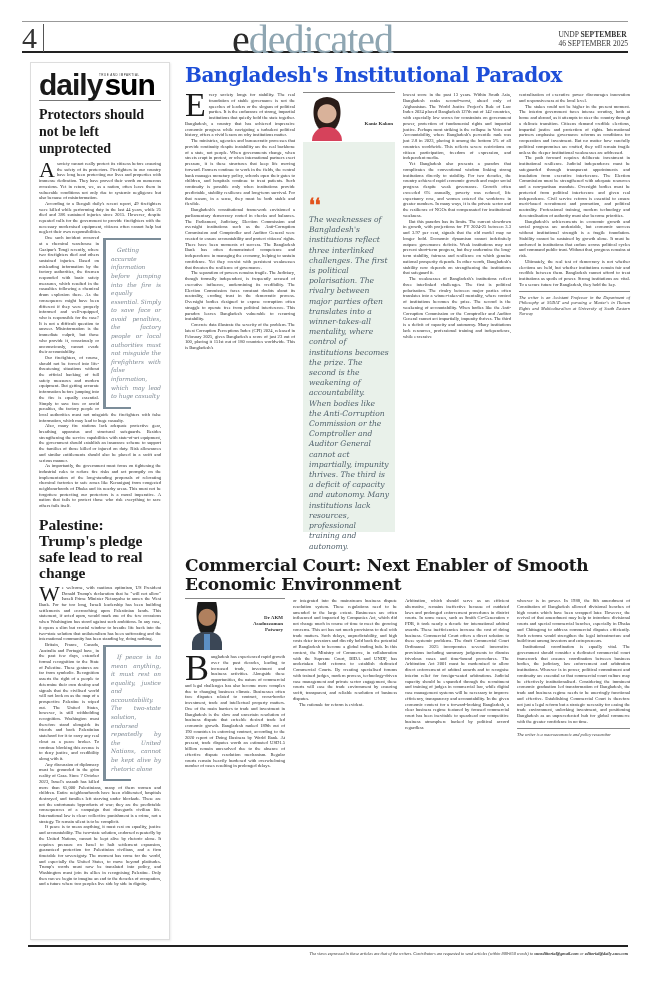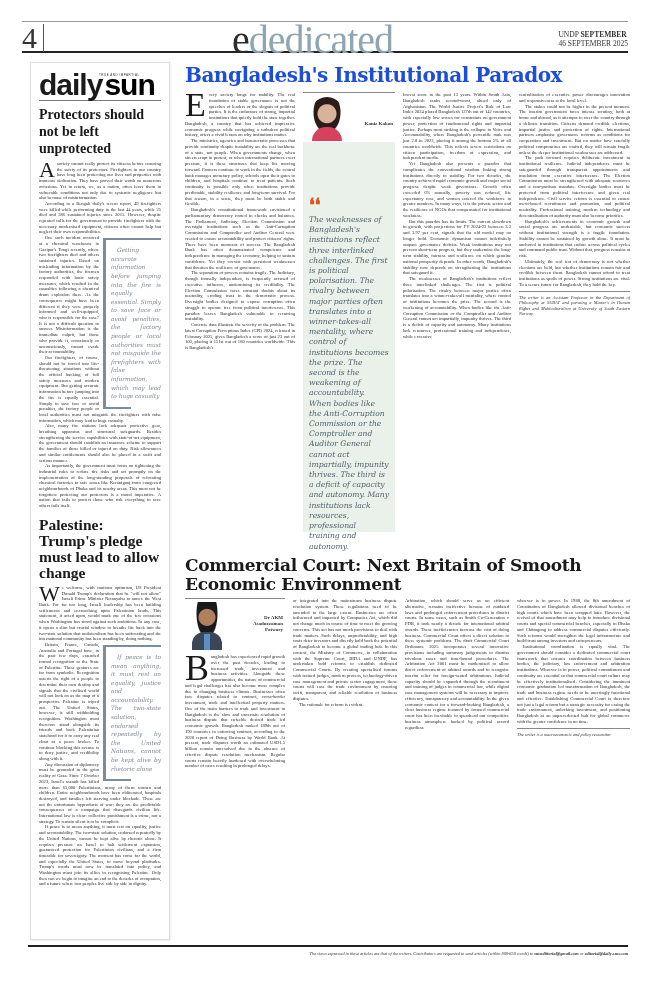--- a/index.html
+++ b/index.html
@@ -90,21 +90,21 @@
     <p>According to a Bengali daily's recent report, 49 firefighters were killed while performing duty in the last 44 years, while 25 died and 386 sustained injuries since 2015. However, despite repeated calls for the government to provide firefighters with the necessary modernised equipment, citizens often cannot help but neglect their own responsibilities.</p>
     <p>
       <span class="pullquote-left">Getting accurate information before jumping into the fire is equally essential. Simply to save face or avoid penalties, the factory people or local authorities must not misguide the firefighters with false information, which may lead to huge casualty</span>
       <span>One such incident occurred at a chemical warehouse in Gazipur's Tongi recently, where two firefighters died and others sustained injuries. Based on misleading information by the factory authorities, the firemen responded with basic safety measures, which resulted in the casualties following a chemical drum explosion there. As the consequence might have been different if they were properly informed and well-equipped, who is responsible for the case? It is not a difficult question to answer. Misinformation is the immediate culprit, but those who provide it, consciously or unconsciously, cannot evade their accountability.</span>
     </p>
     <p>Our firefighters, of course, should not be forced into life-threatening situations without the official backing of full safety measures and modern equipment. But getting accurate information before jumping into the fire is equally essential. Simply to save face or avoid penalties, the factory people or local authorities must not misguide the firefighters with false information, which may lead to huge casualty.</p>
     <p>Also, many fire stations lack adequate protective gear, breathing apparatus and structural safeguards. Besides strengthening the service capabilities with state-of-art equipment, the government should establish an insurance scheme to support the families of those killed or injured on duty. Risk allowances and similar entitlements should also be placed in a swift and serious manner.</p>
     <p>As importantly, the government must focus on tightening the industrial rules to reduce fire risks and act promptly on the implementation of the long-standing proposals of relocating chemical factories to safe zones like Keraniganj from congested neighbourhoods of Dhaka and its nearby areas. This must not be forgotten: protecting our protectors is a moral imperative. A nation that fails to protect those who risk everything to save others fails itself.</p>
   </div>
 
-  <h2 class="ed-head palestine-head" style="font-size:15.5px;line-height:16px;">Palestine: Trump's pledge must lead to allow change</h2>
+  <h2 class="ed-head palestine-head" style="font-size:15.5px;line-height:16px;">Palestine: Trump's pledge safe lead to real change</h2>
   <div class="body-text" style="margin-top:4px;">
     <p class="first"><span class="dropcap">W</span><span>e welcome, with cautious optimism, US President Donald Trump's declaration that he "will not allow" Israeli Prime Minister Netanyahu to annex the West Bank. For far too long, Israeli leadership has been building settlements and encroaching upon Palestinian lands. This statement, if acted upon, would mark one of the few occasions when Washington has stood against such ambitions. In any case, it opens a slim but crucial window to breathe life back into the two-state solution that unilateralism has been suffocating and the international community has been standing by, doing nothing.</span></p>
     <p>
       <span class="pullquote-left">If peace is to mean anything, it must rest on equality, justice and accountability. The two-state solution, endorsed repeatedly by the United Nations, cannot be kept alive by rhetoric alone</span>
       <span>Britain, France, Canada, Australia and Portugal have, in the past few days, extended formal recognition to the State of Palestine. These gestures are far from symbolic. Recognition asserts the right of a people to determine their own destiny and signals that the civilised world will not look on as the map of a prospective Palestine is wiped out. The United States, however, is still withholding recognition. Washington must therefore stand alongside its friends and back Palestinian statehood for it to carry any real clout as a peace broker. To continue blocking this avenue is to deny justice, and credibility along with it.</span>
     </p>
     <p>Any discussion of diplomacy must be grounded in the grim reality of Gaza. Since 7 October 2023, Israel's assault has killed more than 65,000 Palestinians, many of them women and children. Entire neighbourhoods have been obliterated, hospitals destroyed, and families left starving under blockade. These are not the unfortunate byproducts of war; they are the predictable consequences of a campaign that disregards civilian life. International law is clear: collective punishment is a crime, not a strategy. To remain silent is to be complicit.</p>
     <p>If peace is to mean anything, it must rest on equality, justice and accountability. The two-state solution, endorsed repeatedly by the United Nations, cannot be kept alive by rhetoric alone. It requires pressure on Israel to halt settlement expansion, guaranteed protection for Palestinian civilians, and a firm timetable for sovereignty. The moment has come for the world, and especially the United States, to move beyond platitudes. Trump's words must now be translated into policy, and Washington must join its allies in recognising Palestine. Only then can we begin to imagine an end to the decades of occupation, and a future where two peoples live side by side in dignity.</p>
   </div>
 </div>
@@ -143,21 +143,21 @@
       <p>The stakes could not be higher in the present moment. The interim government faces intense scrutiny, both at home and abroad, as it attempts to steer the country through a delicate transition. Citizens demand credible elections, impartial justice and protection of rights. International partners emphasise governance reforms as conditions for cooperation and investment. But no matter how carefully political compromises are crafted, they will remain fragile unless the deeper institutional weaknesses are addressed.</p>
       <p>The path forward requires deliberate investment in institutional resilience. Judicial independence must be safeguarded through transparent appointments and insulation from executive interference. The Election Commission must be strengthened with adequate resources and a non-partisan mandate. Oversight bodies must be protected from political interference and given real independence. Civil service reform is essential to ensure merit-based recruitment and promotion, and political neutrality. Professional training, modern technology and decentralisation of authority must also become priorities.</p>
       <p>Bangladesh's achievements in economic growth and social progress are undeniable, but economic success without institutional strength is a fragile foundation. Stability cannot be sustained by growth alone. It must be anchored in institutions that endure across political cycles and command public trust. Without that, progress remains at risk.</p>
       <p>Ultimately, the real test of democracy is not whether elections are held, but whether institutions remain fair and credible between them. Bangladesh cannot afford to treat institutions as spoils of power. Strong institutions are vital. To a secure future for Bangladesh, they hold the key.</p>
       <div class="writer-note">The writer is an Assistant Professor in the Department of Philosophy at SUBAT and pursuing a Master's in Human Rights and Multiculturalism at University of South Eastern Norway</div>
     </div>
   </div>
 </div>
 
 <div class="article2">
-  <h1 class="art2-title">Commercial Court: Next Britain of Smooth Economic Environment</h1>
+  <h1 class="art2-title">Commercial Court: Next Enabler of Smooth Economic Environment</h1>
   <div class="cols" style="height:345px;margin-top:5px;">
     <div class="col" style="left:0;width:100px;">
       <div class="author2">
         <div class="photo2"></div>
         <div class="author2-name">
           <span>Dr AKM</span><br>
           <span>Asaduzzaman</span><br>
           <span>Patwary</span>
         </div>
       </div>

